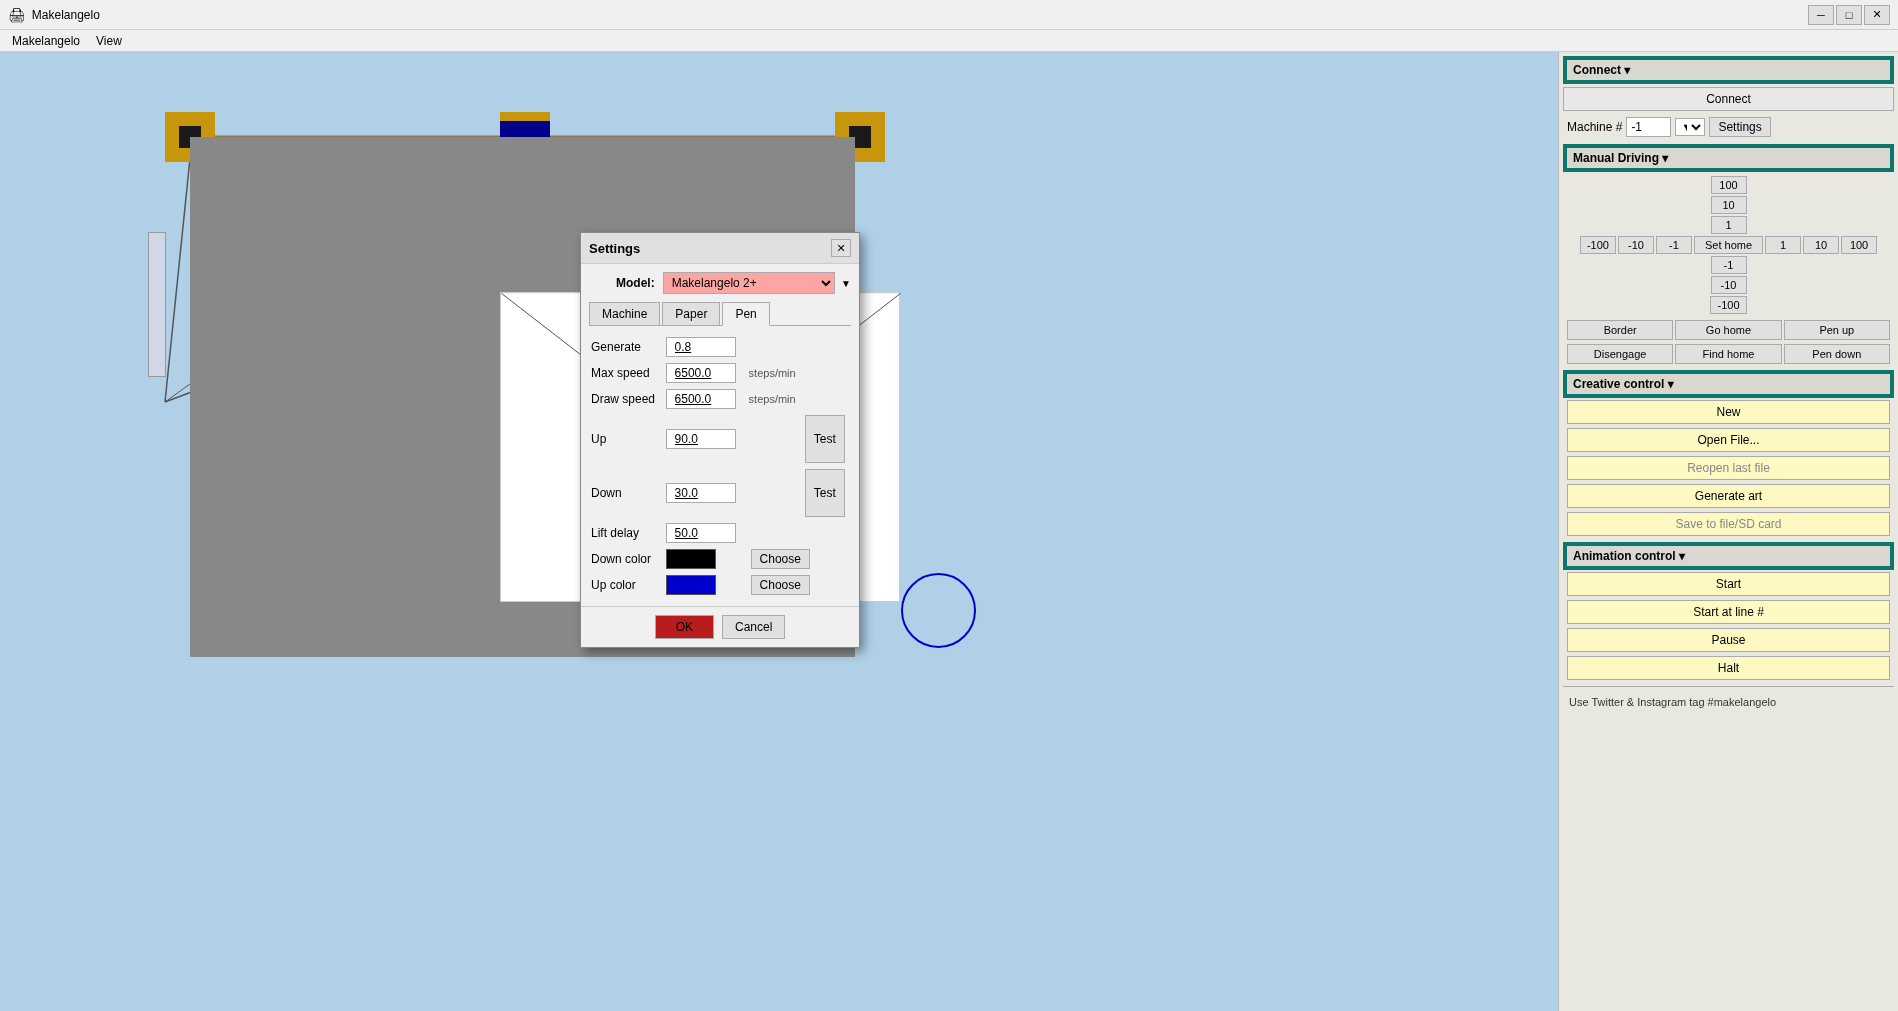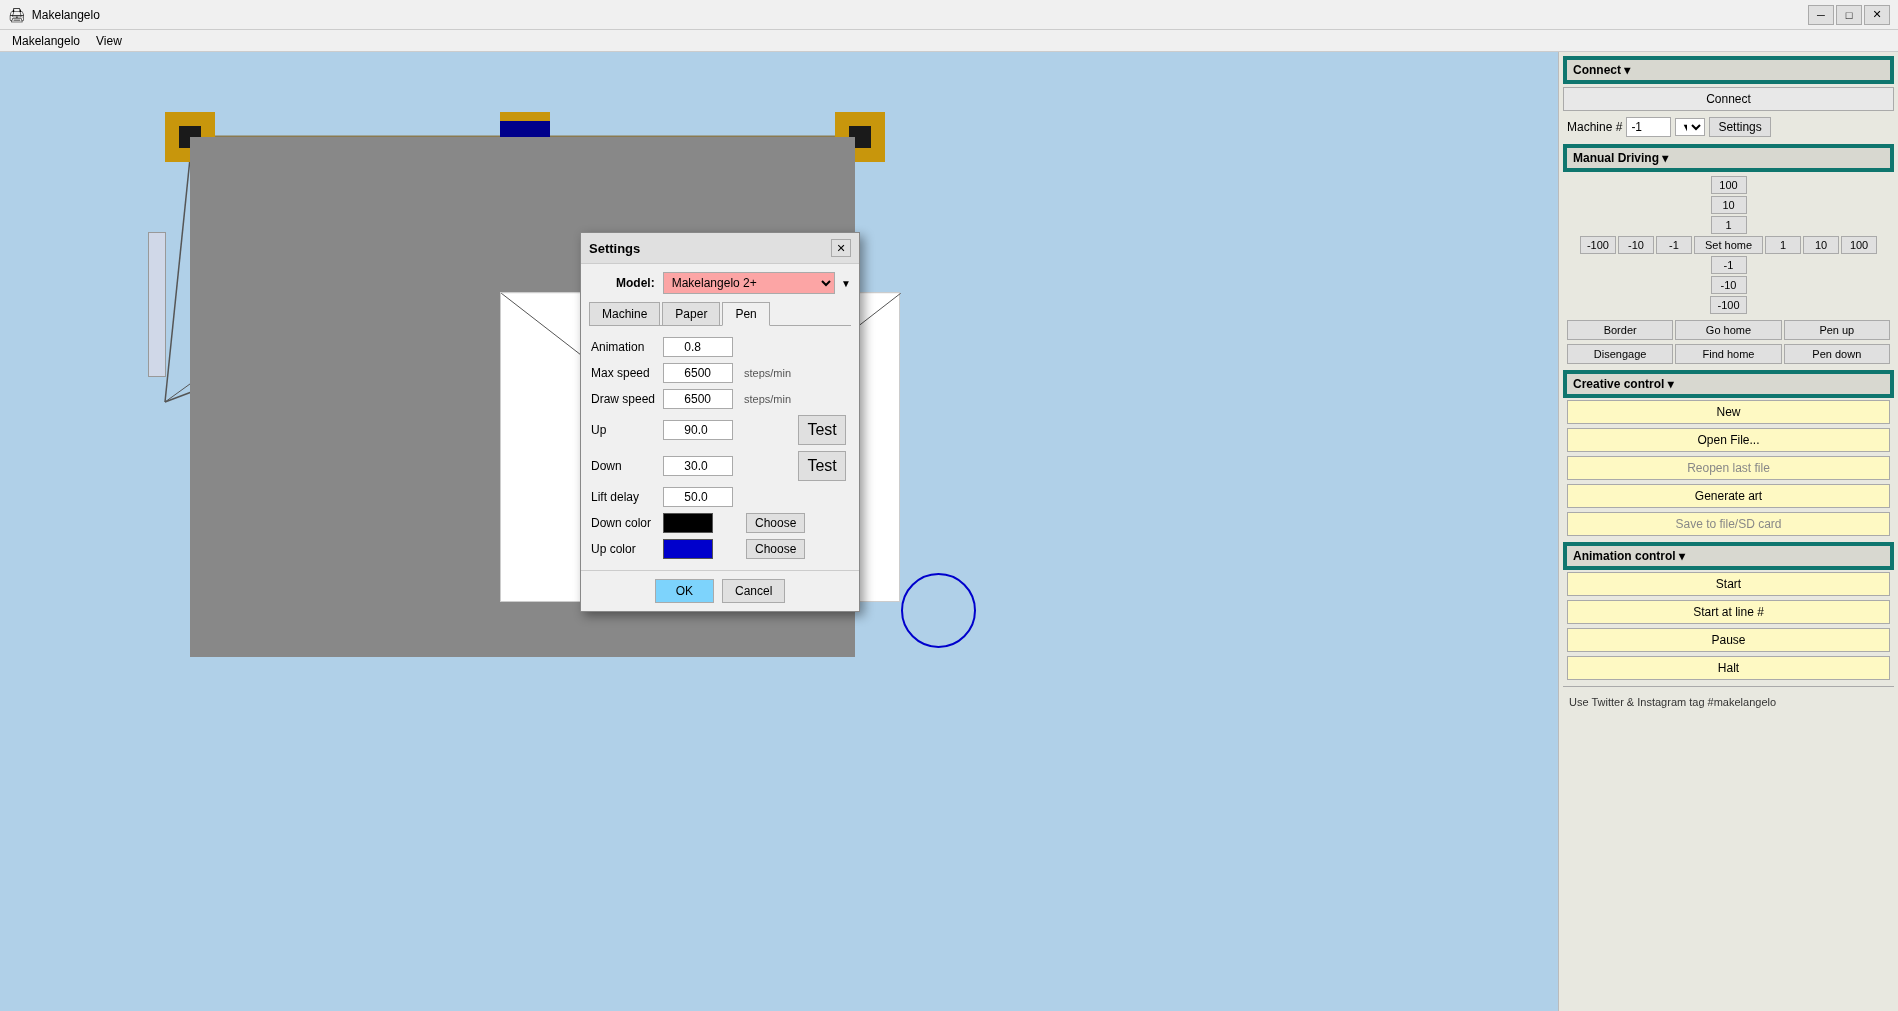--- a/index.html
+++ b/index.html
@@ -349,33 +349,34 @@
 
     .settings-table td {
       padding: 3px 2px;
       font-size: 12px;
       vertical-align: middle;
     }
 
     .settings-input {
       width: 70px;
       border: 1px solid #aaa;
-      padding: 2px 20px;
+      padding: 2px 8px;
       font-size: 12px;
       background: white;
+      text-decoration: underline;
     }
 
     .settings-unit { font-size: 11px; color: #555; padding-left: 2px; }
 
     .test-btn {
-      padding: 5px 8px;
-      background: #e0e0e0;
-      border: 1px solid #aaa;
-      cursor: pointer;
-      font-size: 16px;
+      padding: 16px 8px;
+      background: #e0e0e0;
+      border: 1px solid #aaa;
+      cursor: pointer;
+      font-size: 12px;
     }
 
     .color-swatch {
       width: 50px;
       height: 20px;
       border: 1px solid #555;
       display: inline-block;
       vertical-align: middle;
     }
 
@@ -391,21 +392,21 @@
     .dialog-footer {
       display: flex;
       justify-content: center;
       gap: 8px;
       padding: 8px;
       border-top: 1px solid #ccc;
     }
 
     .ok-btn {
       padding: 4px 20px;
-      background: #7dd3fc;
+      background: #b91c1c;
       border: 1px solid #aaa;
       cursor: pointer;
       font-size: 12px;
     }
 
     .cancel-btn {
       padding: 4px 12px;
       background: #e0e0e0;
       border: 1px solid #aaa;
       cursor: pointer;
@@ -499,21 +500,21 @@
 
           <div class="tab-bar">
             <div class="tab">Machine</div>
             <div class="tab">Paper</div>
             <div class="tab active">Pen</div>
           </div>
 
           <table class="settings-table">
             <tbody>
                 <tr>
-              <td>Animation</td>
+              <td>Generate</td>
               <td><input class="settings-input" type="text" value="0.8" style=""></td>
               <td></td>
               <td></td>
             </tr>
             <tr>
               <td>Max speed</td>
               <td><input class="settings-input" type="text" value="6500.0" style=""></td>
               <td><span class="settings-unit">steps/min</span></td>
               <td></td>
             </tr>

